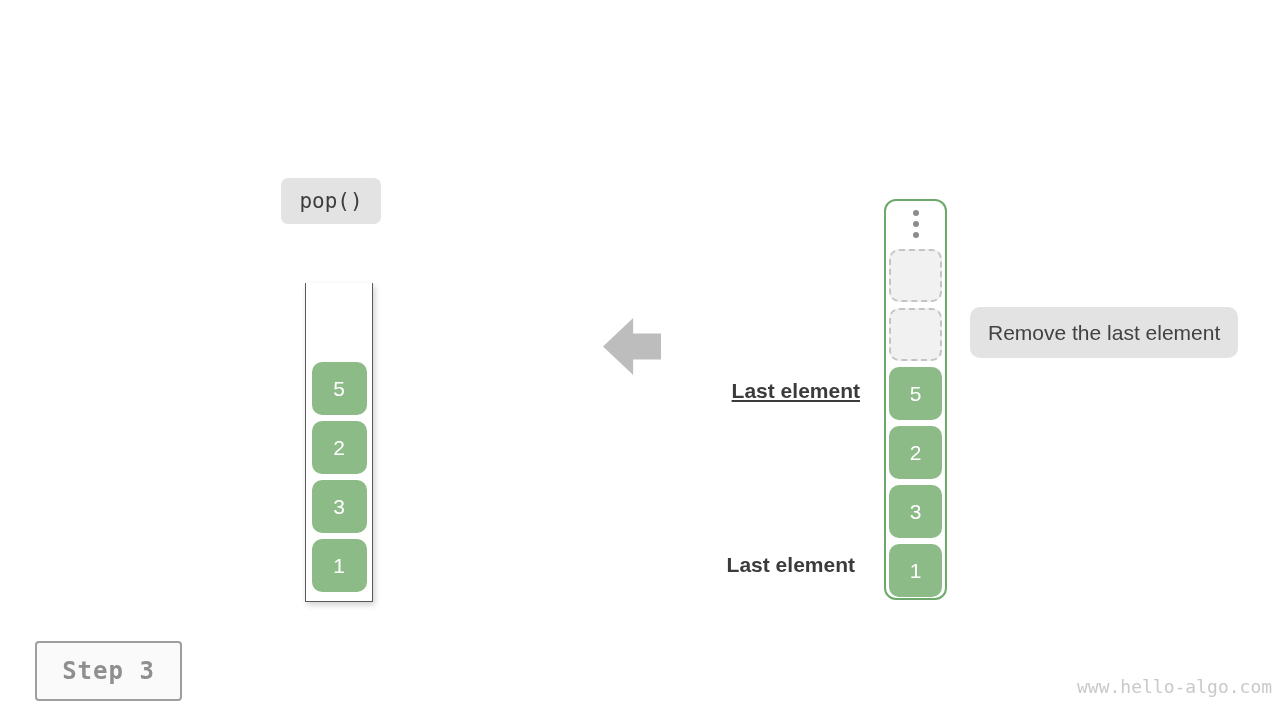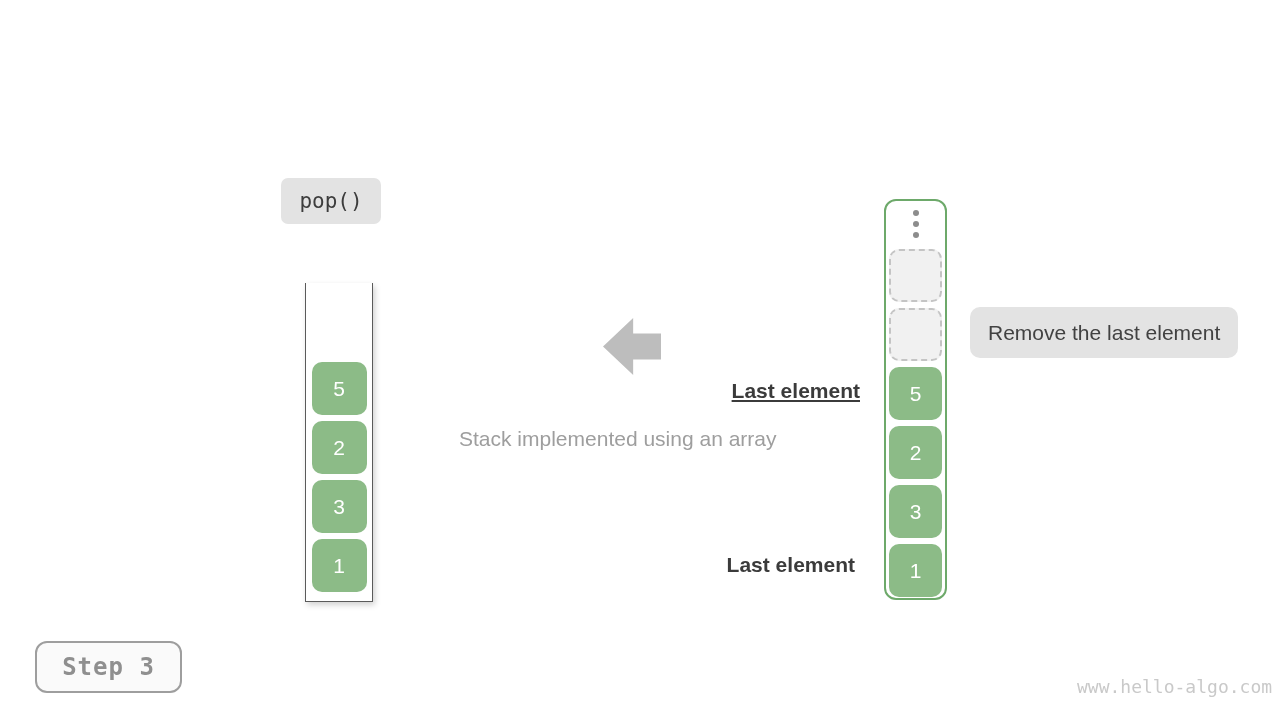--- a/index.html
+++ b/index.html
@@ -78,22 +78,22 @@
   }
 
   .action-label {
     position: absolute; left: 970px; top: 307px; height: 51px;
     background: var(--label_bg); border-radius: 10px;
     display: flex; align-items: center; padding: 14px 18px;
     font-size: 21px; color: var(--label_text); white-space: nowrap;
   }
 
   .step-box {
-    position: absolute; left: 35px; top: 641px; width: 147px; height: 52px;
-    background: var(--step_bg); border: 2px solid var(--step_border); border-radius: 12px;
+    position: absolute; left: 35px; top: 641px; width: 147px; height: 60px;
+    background: var(--step_bg); border: 2px solid var(--step_border); border-radius: 4px;
     display: flex; align-items: center; justify-content: center;
     font-family: "DejaVu Sans Mono", monospace; font-weight: bold;
     font-size: 24px; color: var(--step_text); letter-spacing: 1px;
   }
 
   .watermark {
     position: absolute; left: 1077px; top: 676px;
     font-family: "DejaVu Sans Mono", monospace; font-size: 18px; color: var(--watermark);
     white-space: nowrap;
   }
@@ -111,21 +111,20 @@
     <div class="cell">5</div>
     <div class="cell">2</div>
     <div class="cell">3</div>
     <div class="cell">1</div>
   </div>
 
   <div class="arrow-left"></div>
 
   <div class="lbl-bold lbl-last">Last element</div>
 
-  <div class="caption">Stack implemented using an array</div>
 
   <div class="lbl-bold lbl-first">Last element</div>
 
   <div class="right-stack">
     <div class="dots">
         <i></i>
         <i></i>
         <i></i>
       </div>
     <div class="empty-cell"></div>

